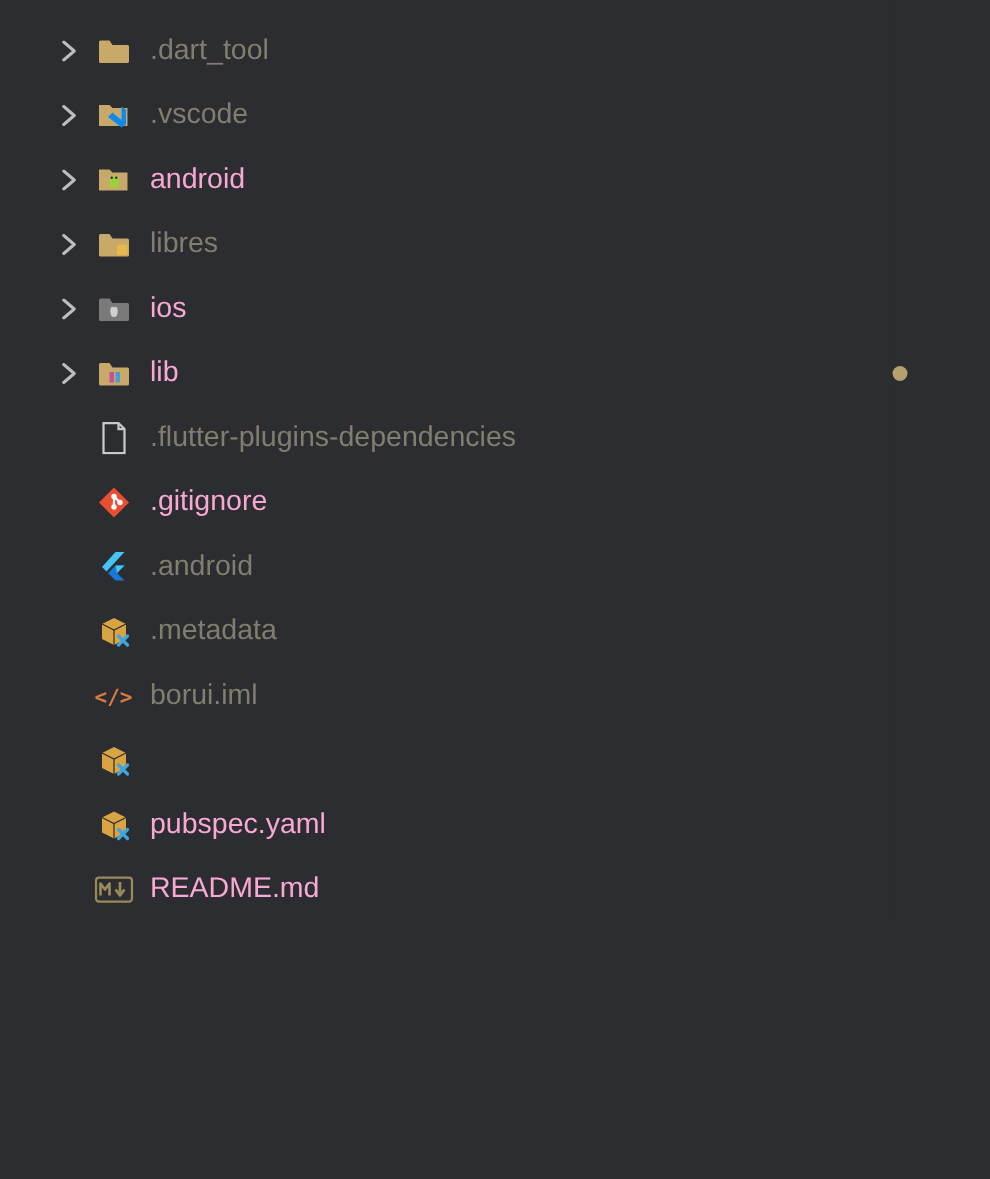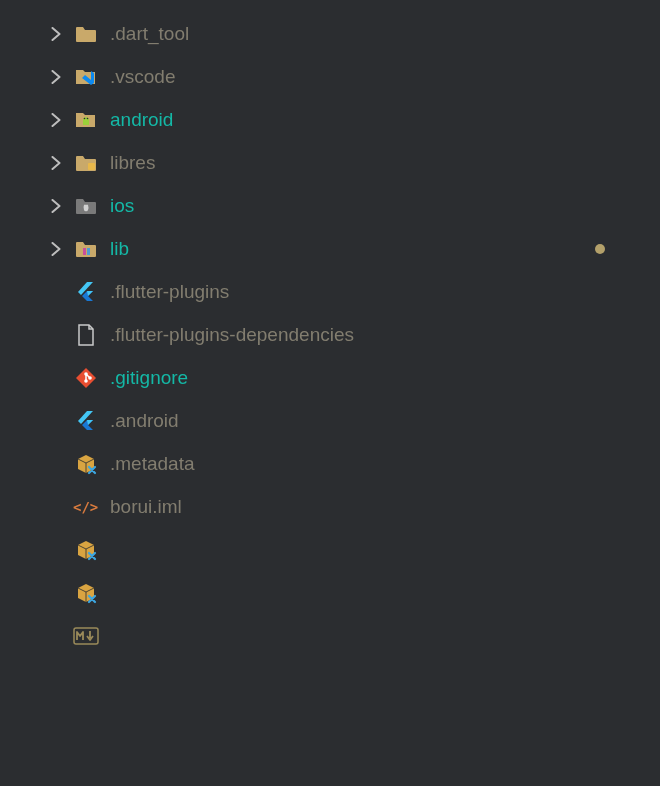--- a/index.html
+++ b/index.html
@@ -7,21 +7,21 @@
     width: 660px;
     height: 786px;
     background: #2b2d30;
     font-family: -apple-system, BlinkMacSystemFont, "Segoe UI", sans-serif;
     font-size: 18px;
     color: #bdbdbd;
     overflow: hidden;
   }
   .tree {
     padding-top: 12px;
-    padding-left: 28px;
+    padding-left: 18px;
     width: 595px;
     background: #2b2d30;
   }
   .row {
     display: flex;
     align-items: center;
     height: 43px;
     padding-left: 18px;
     position: relative;
     cursor: pointer;
@@ -50,21 +50,21 @@
     margin-right: 10px;
     flex-shrink: 0;
   }
   .label {
     font-size: 19px;
     font-weight: 500;
     color: #a9a9a9;
     white-space: nowrap;
   }
   .label.dim { color: #827d6f; }
-  .label.bright { color: #14b8a6; }
+  .label.bright { color: #f9a8d4; }
   .highlight-box {
     position: absolute;
     left: 0;
     top: 2px;
     width: 206px;
     height: 40px;
     border: 3px solid #00a2d8;
     border-radius: 10px;
     pointer-events: none;
   }
@@ -167,31 +167,20 @@
           <rect x="8" y="8" width="3" height="7" fill="#c94f9b"></rect>
           <rect x="12" y="8" width="3" height="7" fill="#4f9bd1"></rect>
         </svg>
       </div>
       <div class="label bright">lib</div>
       <div class="dot"></div>
     </div>
     <div class="row">
       <div class="spacer-chevron"></div>
       <div class="icon">
-        <svg width="20" height="24" viewBox="0 0 20 24">
-          <path d="M11 2 L2 12 L5 15 L17 2 Z" fill="#44c6f4"></path>
-          <path d="M11 11 L6 16 L11 21 L17 21 L12 16 L17 11 Z" fill="#1978d4"></path>
-          <path d="M11 11 L17 11 L12 16 Z" fill="#44c6f4"></path>
-        </svg>
-      </div>
-      <div class="label dim">.flutter-plugins</div>
-    </div>
-    <div class="row">
-      <div class="spacer-chevron"></div>
-      <div class="icon">
         <svg width="18" height="22" viewBox="0 0 18 22">
           <path d="M2 1 L12 1 L16 5 L16 21 L2 21 Z" fill="none" stroke="#c9c9c9" stroke-width="1.5"></path>
           <path d="M12 1 L12 5 L16 5" fill="none" stroke="#c9c9c9" stroke-width="1.5"></path>
         </svg>
       </div>
       <div class="label dim">.flutter-plugins-dependencies</div>
     </div>
     <div class="row">
       <div class="spacer-chevron"></div>
       <div class="icon">
@@ -248,24 +237,26 @@
     </div>
     <div class="row">
       <div class="spacer-chevron"></div>
       <div class="icon">
         <svg width="22" height="22" viewBox="0 0 22 22">
           <path d="M3 6 L11 2 L19 6 L19 16 L11 20 L3 16 Z" fill="#d9a441"></path>
           <path d="M3 6 L11 10 L19 6 M11 10 L11 20" stroke="#2b2d30" stroke-width="0.8" fill="none"></path>
           <path d="M14 14 L20 20 M20 14 L14 20" stroke="#3da6e0" stroke-width="2.2" stroke-linecap="round"></path>
         </svg>
       </div>
+      <div class="label bright">pubspec.yaml</div>
     </div>
     <div class="row">
       <div class="spacer-chevron"></div>
       <div class="icon">
         <svg width="26" height="18" viewBox="0 0 26 18">
           <rect x="1" y="1" width="24" height="16" rx="2" fill="none" stroke="#9a8a5a" stroke-width="1.5"></rect>
           <path d="M4 13 L4 5 L7 9 L10 5 L10 13" stroke="#9a8a5a" stroke-width="1.8" fill="none" stroke-linejoin="round"></path>
           <path d="M17 4 L17 11 M14 9 L17 13 L20 9" stroke="#9a8a5a" stroke-width="1.8" fill="none" stroke-linejoin="round"></path>
         </svg>
       </div>
+      <div class="label bright">README.md</div>
     </div>
   </div>
 
 </body></html>

